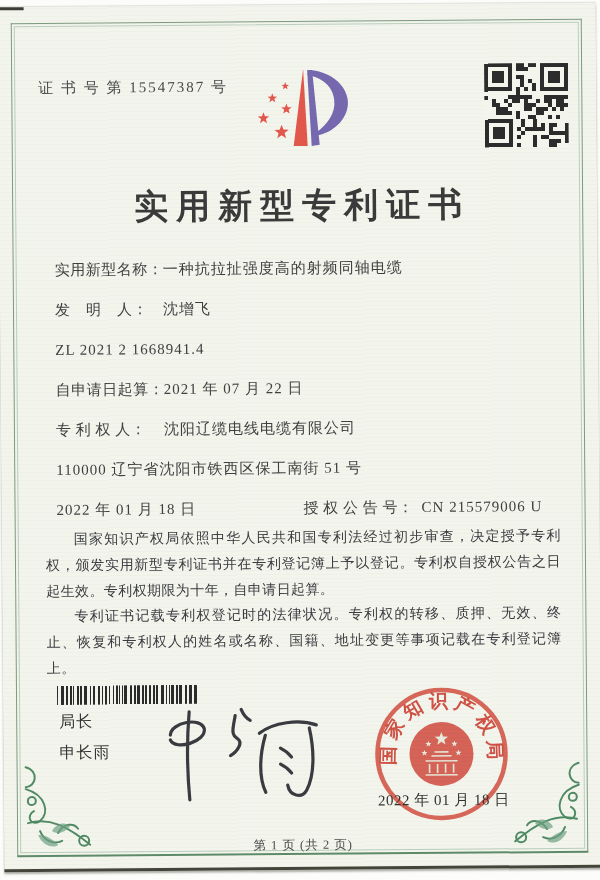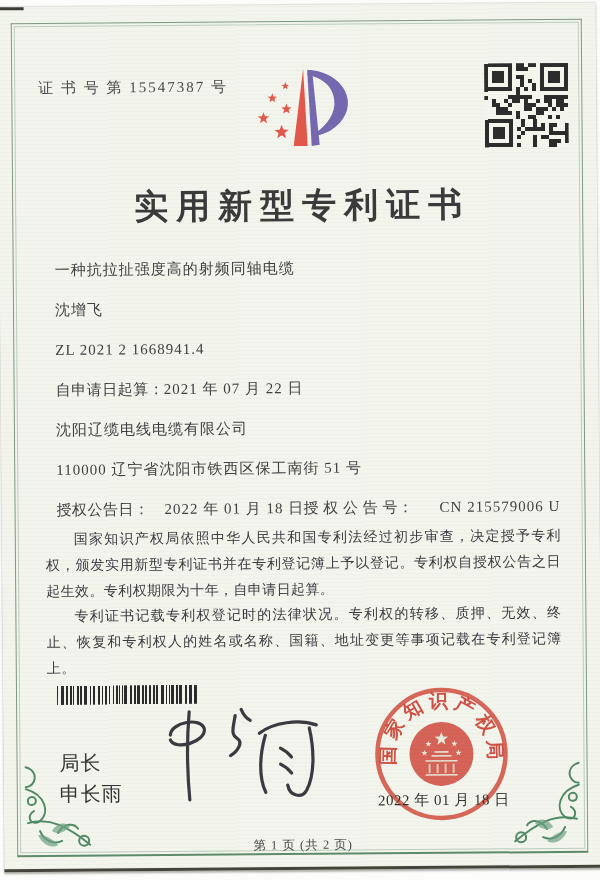--- a/index.html
+++ b/index.html
@@ -39,29 +39,29 @@
     position:absolute;left:0;right:0;top:178px;text-align:center;
     font-size:34px;font-weight:bold;color:#3a3a3a;
     letter-spacing:8px;text-indent:8px;white-space:nowrap;
   }
   .fields{position:absolute;left:55px;right:40px;top:243px;}
   .frow{display:flex;height:40px;line-height:40px;font-size:15px;color:#3f3f3f;}
   .flabel{width:108px;flex:none;letter-spacing:.5px;white-space:nowrap;}
   .fvalue{flex:1;letter-spacing:1px;white-space:nowrap;}
   .grant-pair1{display:flex;width:247px;flex:none;}
   .grant-pair2{display:flex;flex:1;}
-  .grant-pair2 .flabel{width:auto;margin-right:26px;}
+  .grant-pair2 .flabel{width:auto;margin-right:8px;}
   .body-text{
     position:absolute;left:44px;width:515px;top:520px;
     font-size:14px;line-height:25.8px;color:#3b3b40;
     text-align:justify;
   }
   .body-text p{margin:0;text-indent:2em;letter-spacing:.4px;}
   .barcode{position:absolute;left:54px;top:679px;}
-  .director{position:absolute;left:56px;top:741px;font-size:20px;color:#343434;line-height:31px;letter-spacing:1px;}
+  .director{position:absolute;left:56px;top:699px;font-size:16px;color:#343434;line-height:31px;letter-spacing:1px;}
   .signature{position:absolute;left:150px;top:698px;}
   .seal{position:absolute;left:363px;top:676px;mix-blend-mode:multiply;opacity:.95;}
   .seal-date{
     position:absolute;left:374px;top:787px;z-index:5;
     font-size:15px;color:#33332f;letter-spacing:.5px;white-space:nowrap;
   }
   .footer{
     position:absolute;left:0;right:0;top:832px;text-align:center;
     font-size:12.5px;color:#4a4a4a;letter-spacing:1px;
   }
@@ -243,41 +243,43 @@
         <rect x="0" y="56" width="28" height="28"></rect>
         <rect x="4" y="60" width="20" height="20" fill="#f3f5ed"></rect>
         <rect x="8" y="64" width="12" height="12"></rect>
       </g>
   </svg>
 
   <div class="title">实用新型专利证书</div>
 
   <div class="fields">
     <div class="frow">
+      <span class="flabel">实用新型名称：</span>
       <span class="fvalue">一种抗拉扯强度高的射频同轴电缆</span>
     </div>
     <div class="frow">
+      <span class="flabel">发　明　人：</span>
       <span class="fvalue">沈增飞</span>
     </div>
     <div class="frow">
       <span class="fvalue">ZL 2021 2 1668941.4</span>
     </div>
     <div class="frow">
       <span class="flabel">自申请日起算：</span>
       <span class="fvalue">2021 年 07 月 22 日</span>
     </div>
     <div class="frow">
+      <span class="flabel">专 利 权 人：</span>
       <span class="fvalue">沈阳辽缆电线电缆有限公司</span>
     </div>
     <div class="frow">
       <span class="fvalue">110000 辽宁省沈阳市铁西区保工南街 51 号</span>
     </div>
     <div class="frow">
       <span class="grant-pair1">
-        <span class="flabel">授权公告日：</span>
         <span class="fvalue">2022 年 01 月 18 日</span>
       </span>
       <span class="grant-pair2">
         <span class="flabel">授 权 公 告 号：</span>
         <span class="fvalue">CN 215579006 U</span>
       </span>
     </div>
   </div>
 
   <div class="body-text">

